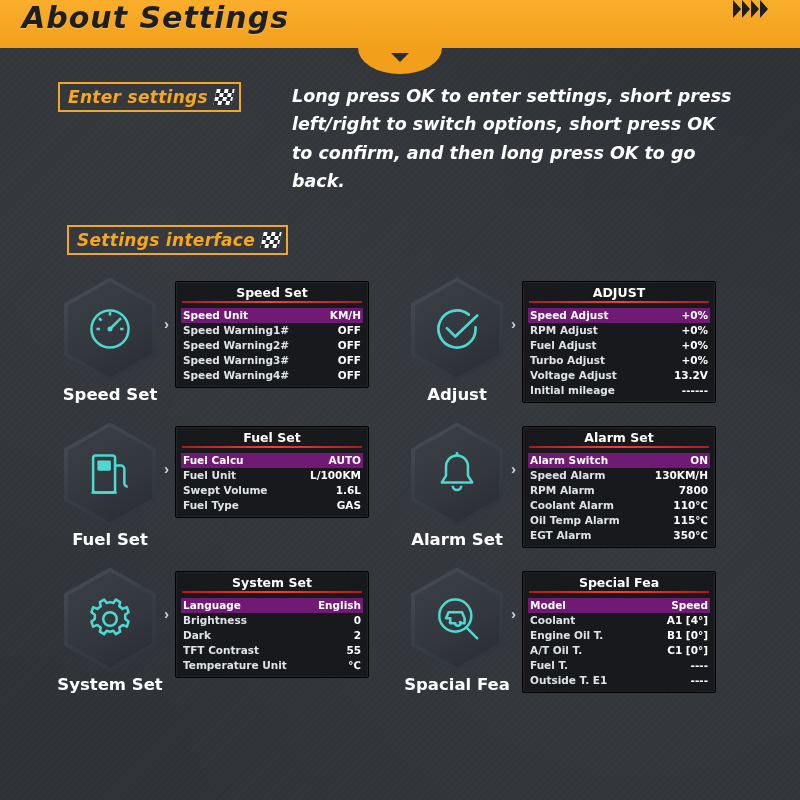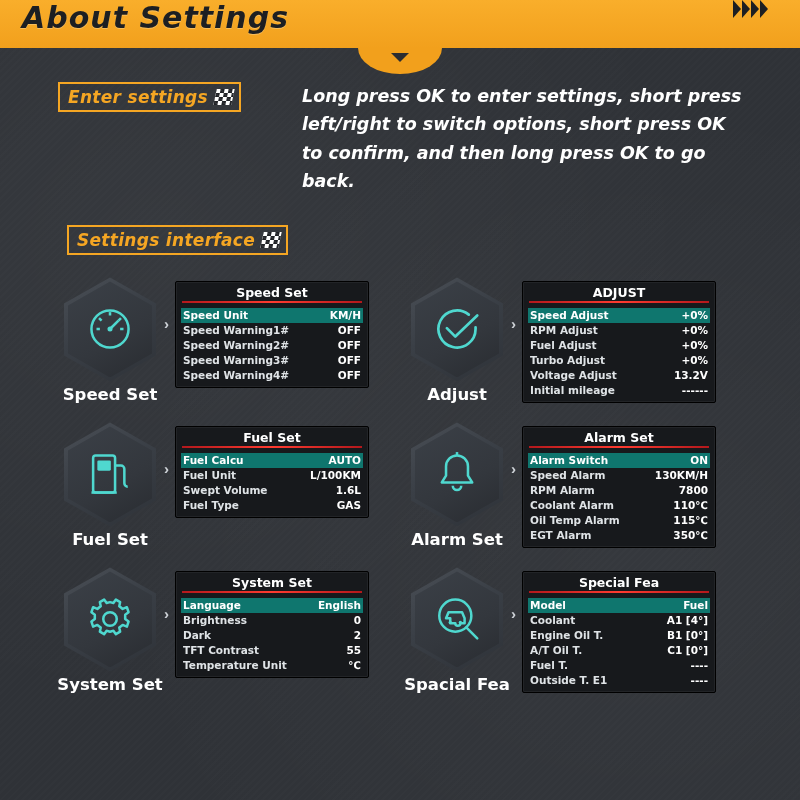--- a/index.html
+++ b/index.html
@@ -117,21 +117,21 @@
     background-color: #ffffff;
     background-image:
       linear-gradient(45deg, #1f2125 25%, transparent 25%, transparent 75%, #1f2125 75%),
       linear-gradient(45deg, #1f2125 25%, transparent 25%, transparent 75%, #1f2125 75%);
     background-size: 8px 8px;
     background-position: 0 0, 4px 4px;
     transform: skewX(-12deg);
   }
 
   .desc {
-    margin-left: 24px;
+    margin-left: 14px;
     font-family: "DejaVu Sans", sans-serif;
     font-style: italic;
     font-weight: bold;
     font-size: 17.5px;
     line-height: 1.62;
     color: #ffffff;
     max-width: 520px;
   }
 
   .section2 { margin-top: 30px; margin-left: 9px; }
@@ -228,21 +228,21 @@
     justify-content: space-between;
     align-items: center;
     font-family: "DejaVu Sans", sans-serif;
     font-size: 10.5px;
     font-weight: bold;
     line-height: 1.42;
     color: #dfe3e6;
     white-space: nowrap;
   }
   .row.sel {
-    background: #0f766e;
+    background: #701a75;
     color: #ffffff;
     padding: 0 2px;
     margin: 0 -2px;
   }
   .row .v { color: #ffffff; padding-left: 24px; }
   .row.sel .v { color: #ffffff; }
 </style>
 </head>
 <body>
 
@@ -518,21 +518,21 @@
           </div>
         </div>
         <div class="item-label">Spacial Fea</div>
       </div>
       <div class="arrow">›</div>
       <div class="panel">
         <div class="panel-title">Special Fea</div>
         <div class="rows">
           <div class="row sel">
               <span>Model</span>
-              <span class="v">Fuel</span>
+              <span class="v">Speed</span>
             </div>
           <div class="row">
               <span>Coolant</span>
               <span class="v">A1 [4°]</span>
             </div>
           <div class="row">
               <span>Engine Oil T.</span>
               <span class="v">B1 [0°]</span>
             </div>
           <div class="row">

